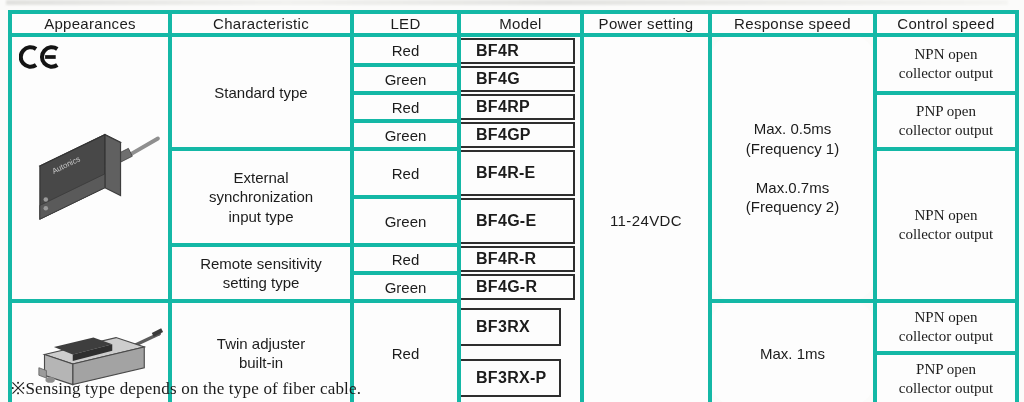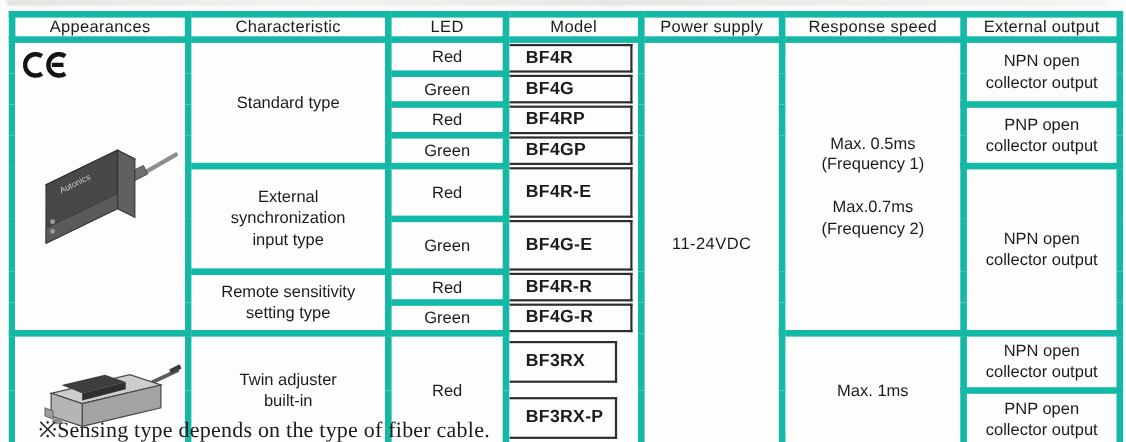--- a/index.html
+++ b/index.html
@@ -11,30 +11,30 @@
   .scan-smudge {
     position:absolute; top:0; left:6px; width:1002px; height:5px;
     background:linear-gradient(90deg,#d9d9d6 0%,#efefec 28%,#dcdcd9 55%,#f3f3f0 100%);
     opacity:.75; filter:blur(1px);
   }
   table.spec {
     position:absolute; left:8px; top:10px; width:1007px;
     border-collapse:collapse; table-layout:fixed;
     border:3px solid #262626;
   }
-  th, td { border:6px solid #14b8a6; background:#fdfdfd; overflow:hidden; }
+  th, td { border:4px solid #14b8a6; background:#fdfdfd; overflow:hidden; }
   th { font-weight:normal; font-size:15px; letter-spacing:.3px; padding:0; }
   td { text-align:center; vertical-align:middle; font-size:15px; padding:0 2px; }
   tr.hd { height:23px; }
   tr.sm { height:28px; }
   tr.md { height:34px; }
   tr.lg { height:52px; }
   .ml { white-space:pre-line; line-height:1.3; }
   .resp-cell { font-size:15px;border-radius:25px; }
-  .ctrl-cell { font-size:15px; line-height:1.28; }
+  .ctrl-cell { font-size:15px; line-height:1.28;font-family:Liberation Serif, serif; }
   .power-cell { letter-spacing:.4px; }
 
   
   td.model-td { padding:0; border-top:none; border-bottom:none; border-right:none; }
   .model-box {
     box-sizing:border-box; height:26px; margin:1px 5px 1px 0;
     border:2px solid #2e2e2e; border-left:none;
     display:flex; align-items:center; padding-left:15px;
     font-weight:bold; font-size:16px; letter-spacing:.3px; text-align:right;
     background:#fdfdfd;
@@ -42,23 +42,22 @@
   .model-box.mdh { height:46px; }
   .model-box.tall { height:38px; margin:6px 19px 6px 0; }
 
   td.app-cell, td.app-cell2 { position:relative; padding:0; }
   .ce-wrap { position:absolute; top:6px; left:7px; }
   .sensor1 { position:absolute; top:74px; left:12px; }
   .sensor2 { position:absolute; top:12px; left:8px; }
 
   .footnote {
     position:absolute; left:11px; top:376px;
-    font-family:"Liberation Serif", serif; font-size:20px; letter-spacing:.2px;
+    font-family:"Liberation Serif", serif; font-size:17px; letter-spacing:.2px;
     color:#1b1b1b;
-    margin-left:24px;
   }
 </style>
 </head>
 <body>
 
 <div class="scan-smudge"></div>
 
 <table class="spec">
   <colgroup>
     <col style="width:160px">
@@ -68,23 +67,23 @@
       <col style="width:128px">
       <col style="width:165px">
     <col style="width:142px">
   </colgroup>
   <thead>
     <tr class="hd">
       <th>Appearances</th>
       <th>Characteristic</th>
       <th>LED</th>
       <th>Model</th>
-      <th>Power supply</th>
+      <th>Power setting</th>
       <th>Response speed</th>
-      <th>External output</th>
+      <th>Control speed</th>
     </tr>
   </thead>
   <tbody>
     <tr class="sm">
       <td class="app-cell" rowspan="8">
         <span class="ce-wrap">
           <svg width="46" height="28" viewBox="0 0 52 30">
             <path d="M19.3,6.0 A11,11 0 1 0 19.3,24.0" fill="none" stroke="#141414" stroke-width="4.6"></path>
             <path d="M43.3,6.0 A11,11 0 1 0 43.3,24.0" fill="none" stroke="#141414" stroke-width="4.6"></path>
             <path d="M29.5,15 L41.5,15" stroke="#141414" stroke-width="4.2"></path>

